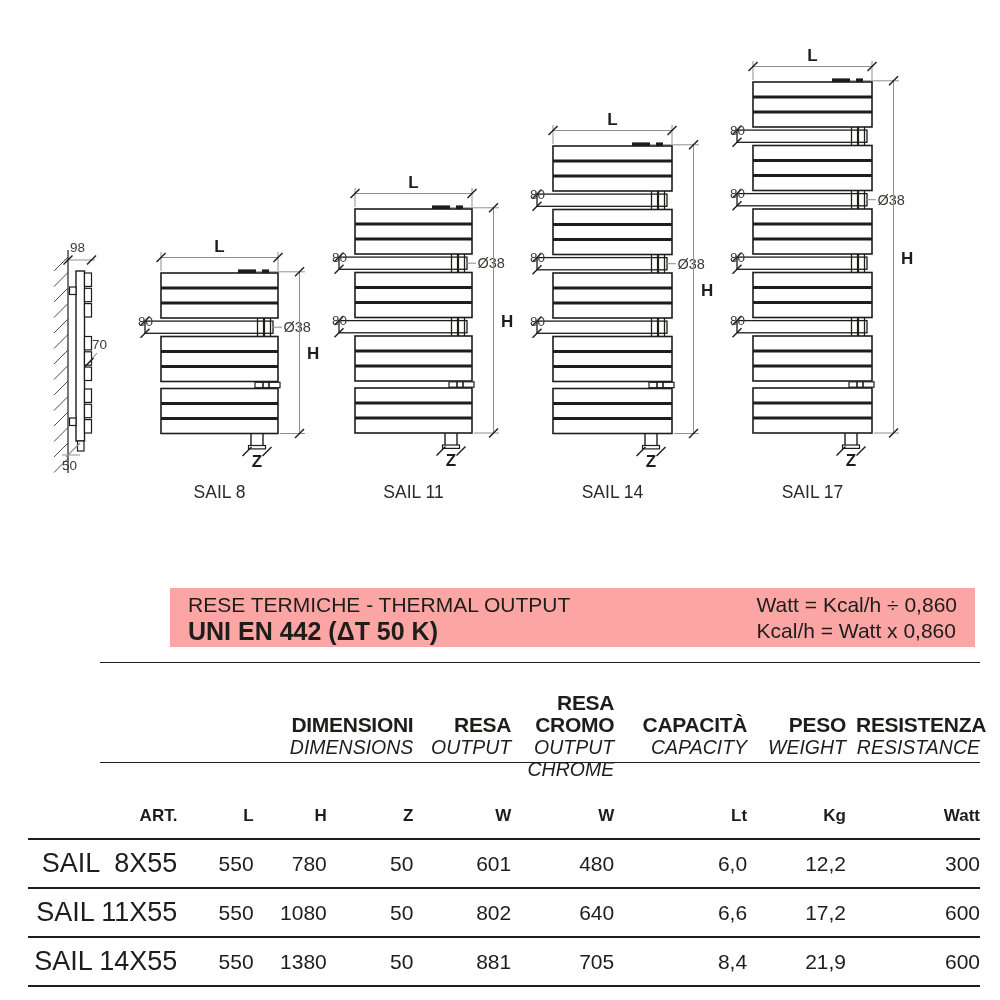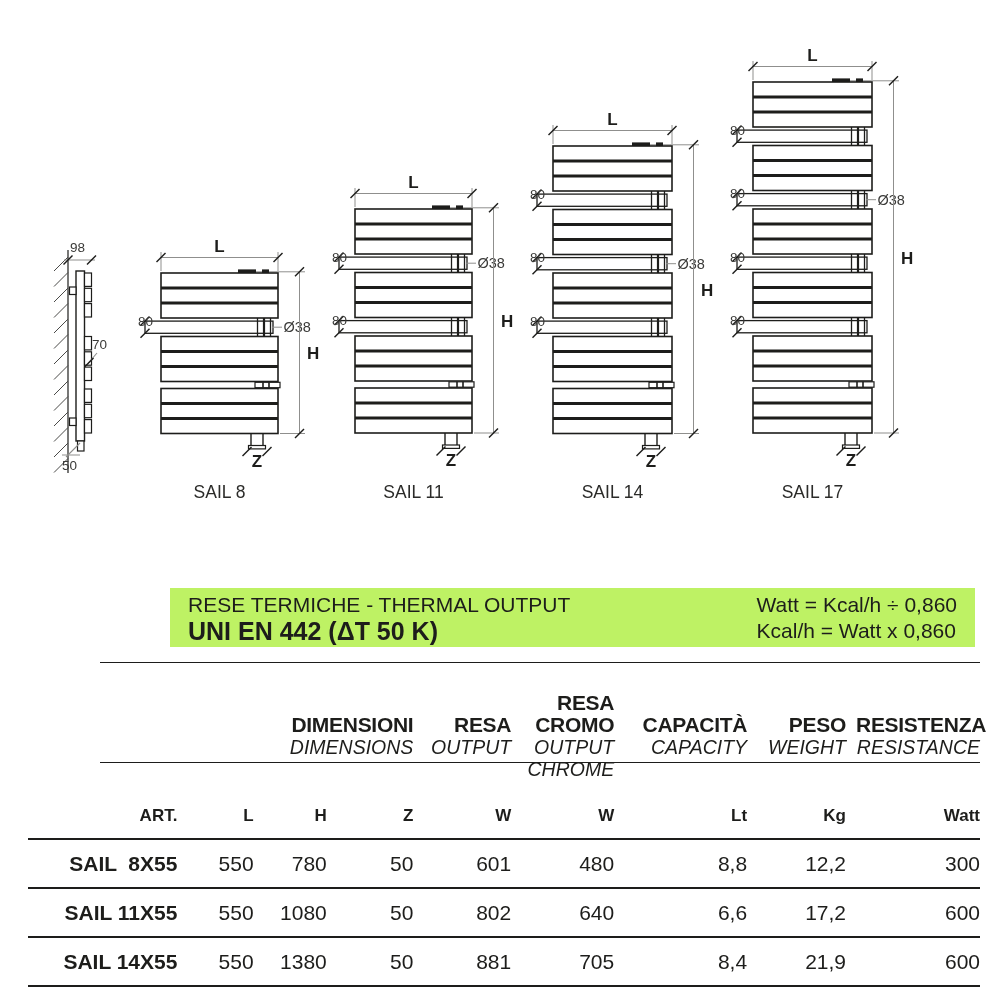--- a/index.html
+++ b/index.html
@@ -10,21 +10,21 @@
   
   #diagram-svg{position:absolute;top:0;left:0;}
   #diagram-svg text{font-family:"Liberation Sans", sans-serif;}
   .dim-num{font-size:13.5px;fill:#3a3a38;}
   .dia-num{font-size:14.5px;fill:#3a3a38;}
   .dim-letter{font-size:17px;font-weight:bold;fill:#1d1d1b;}
   .rad-caption{font-size:17.5px;fill:#2b2b29;}
   
   .thermal-band{
     position:absolute;left:170px;top:588px;width:805px;height:59px;
-    background:#bef264;display:flex;justify-content:space-between;align-items:center;
+    background:#fca5a5;display:flex;justify-content:space-between;align-items:center;
     padding:0 18px;box-sizing:border-box;
   }
   .thermal-band .t1{font-size:21px;line-height:26px;}
   .thermal-band .t2{font-size:25px;line-height:26px;font-weight:bold;}
   .thermal-band .f{font-size:21px;line-height:26px;text-align:left;}
   
   .spec-wrap{position:absolute;left:28px;top:658px;width:952px;}
   .rule{position:absolute;left:72px;width:880px;height:0;border-top:1.6px solid #1d1d1b;}
   .rule.r1{top:4px;}
   .rule.r2{top:104px;}
@@ -32,21 +32,21 @@
   table.spec th,table.spec td{text-align:right;font-weight:normal;padding:0 0 0 10px;}
   table.spec .artcol{padding-left:0;}
   tr.grp th{vertical-align:bottom;height:100px;}
   tr.grp .it{font-weight:bold;font-size:21px;line-height:22px;letter-spacing:-0.3px;}
   tr.grp .en{font-style:italic;font-size:19.5px;line-height:22px;}
   tr.units th{height:44px;vertical-align:middle;font-weight:bold;font-size:17px;
     border-bottom:2.6px solid #1d1d1b;}
   tr.datarow td{height:47px;vertical-align:middle;font-size:21px;
     border-bottom:2.2px solid #1d1d1b;}
   tr.datarow:last-child td{border-bottom:none;}
-  tr.datarow td.artcol{font-weight:bold;font-size:21px;white-space:pre;margin-left:8px;}
+  tr.datarow td.artcol{font-weight:normal;font-size:27px;white-space:pre;margin-left:8px;}
 </style>
 </head>
 <body>
 
 <svg id="diagram-svg" width="1000" height="556" viewBox="0 0 1000 556">
     <g>
       <line x1="68" y1="250" x2="68" y2="473" stroke="#1d1d1b" stroke-width="1.2"></line>
       <line x1="68" y1="257" x2="54" y2="271" stroke="#4a4a48" stroke-width="1"></line>
       <line x1="68" y1="272.5" x2="54" y2="286.5" stroke="#4a4a48" stroke-width="1"></line>
       <line x1="68" y1="288" x2="54" y2="302" stroke="#4a4a48" stroke-width="1"></line>
@@ -392,21 +392,21 @@
         </tr>
     </thead>
     <tbody id="table-body">
         <tr class="datarow">
           <td class="artcol">SAIL  8X55</td>
           <td>550</td>
           <td>780</td>
           <td>50</td>
           <td>601</td>
           <td>480</td>
-          <td>8,8</td>
+          <td>6,0</td>
           <td>12,2</td>
           <td>300</td>
         </tr>
         <tr class="datarow">
           <td class="artcol">SAIL 11X55</td>
           <td>550</td>
           <td>1080</td>
           <td>50</td>
           <td>802</td>
           <td>640</td>

